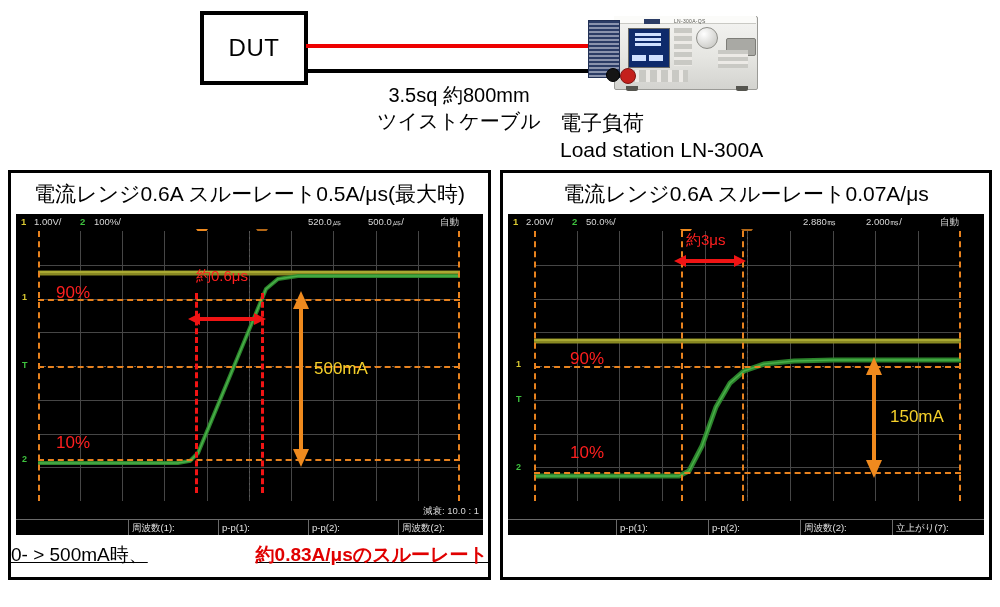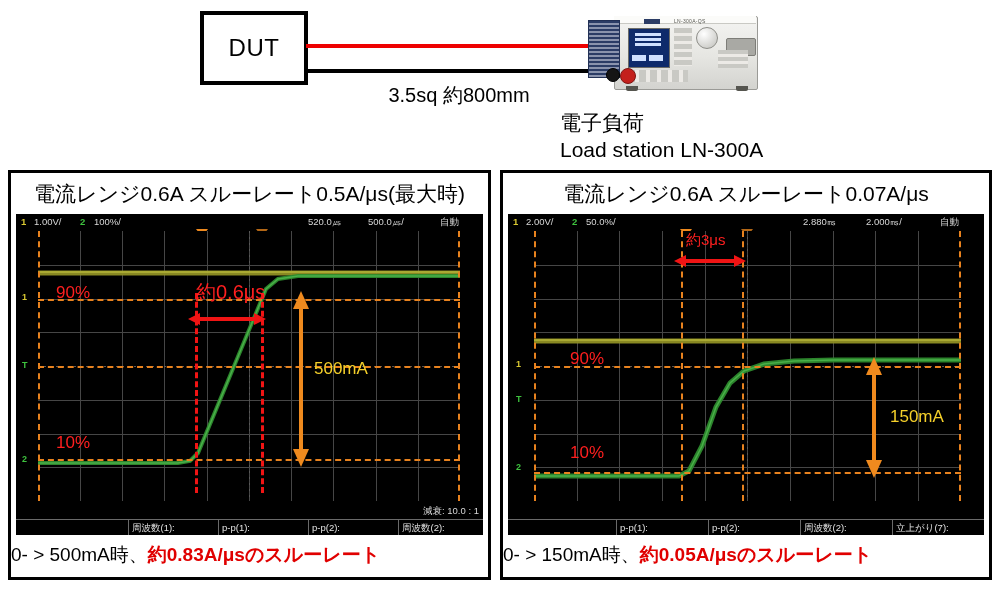--- a/index.html
+++ b/index.html
@@ -113,39 +113,40 @@
   .chmark.g{color:#3ec23e;}
 
   .atten{position:absolute;right:4px;font-size:9.5px;color:#d8d8d8;white-space:nowrap;}
 
   .meas{position:absolute;left:0;width:100%;height:34px;background:#000;
         border-top:1px solid #6a6a6a;}
   .meas .cell{position:absolute;top:0;height:100%;border-left:1px solid #6a6a6a;box-sizing:border-box;}
   .meas .lab{position:absolute;left:3px;top:2px;font-size:9.5px;color:#e2e2e2;white-space:nowrap;}
 
   .caption{position:absolute;left:0;bottom:2px;width:100%;height:40px;
-           display:flex;align-items:center;justify-content:flex-start;
-           font-size:19px;white-space:nowrap;}
+           display:flex;align-items:center;justify-content:space-between;
+           font-size:19px;white-space:nowrap;text-decoration:underline;}
   .caption b{color:#e00000;font-weight:bold;}
   .cap-plain{color:#000;}
 </style>
 </head>
 <body>
 
 <div id="diagram">
 
   <div id="dut-box">
     <div id="dut-label">DUT</div>
   </div>
 
   <div class="wire" id="wire-red"></div>
   <div class="wire" id="wire-black"></div>
 
   <div id="cable-label">
     <div>3.5sq 約800mm</div>
+    <div>ツイストケーブル</div>
   </div>
 
   <div id="load-unit">
     <div class="ld-body"></div>
     <div class="ld-top"></div>
     <div class="ld-handle"></div>
     <div class="ld-vent"></div>
     <div class="ld-brand"></div>
     <div class="ld-model">LN-300A-QS</div>
     <div class="ld-screen">
@@ -229,21 +230,21 @@
         <polygon points="0,10 12,4 12,16" fill="#f01414"></polygon>
         <polygon points="78,10 66,4 66,16" fill="#f01414"></polygon>
       </svg>
 
       <svg style="position:absolute;left:60px;top:0px;width:422px;height:270px;pointer-events:none" viewBox="0 0 422 270">
         <line x1="203" y1="72" x2="203" y2="224" stroke="#ef8a1e" stroke-width="4"></line>
         <polygon points="203,60 195,78 211,78" fill="#ef8a1e"></polygon>
         <polygon points="203,236 195,218 211,218" fill="#ef8a1e"></polygon>
       </svg>
 
-      <div class="ovl t-red" style="left:158px;top:48px;font-size:20px">約0.6μs</div>
+      <div class="ovl t-red" style="left:158px;top:36px;font-size:15px">約0.6μs</div>
       <div class="ovl t-red" style="left:18px;top:52px;font-size:17px">90%</div>
       <div class="ovl t-red" style="left:18px;top:202px;font-size:17px">10%</div>
       <div class="ovl t-yellow" style="left:276px;top:128px;font-size:17px">500mA</div>
     </div>
 
     <div class="chmark y" style="left:6px;top:78px">1</div>
     <div class="chmark g" style="left:6px;top:146px">T</div>
     <div class="chmark g" style="left:6px;top:240px">2</div>
 
     <div class="atten" style="top:291px">減衰: 10.0 : 1</div>
@@ -368,17 +369,13 @@
         <span class="lab">周波数(2):</span>
 
       </div>
       <div class="cell" style="left:384px;width:92px">
         <span class="lab">立上がり(7):</span>
 
       </div>
     </div>
   </div>
 
-  <div class="caption">
-    <span class="cap-plain">0- &gt; 150mA時、</span>
-      <b>約0.05A/μsのスルーレート</b>
-  </div>
 </div>
 
 </body></html>

